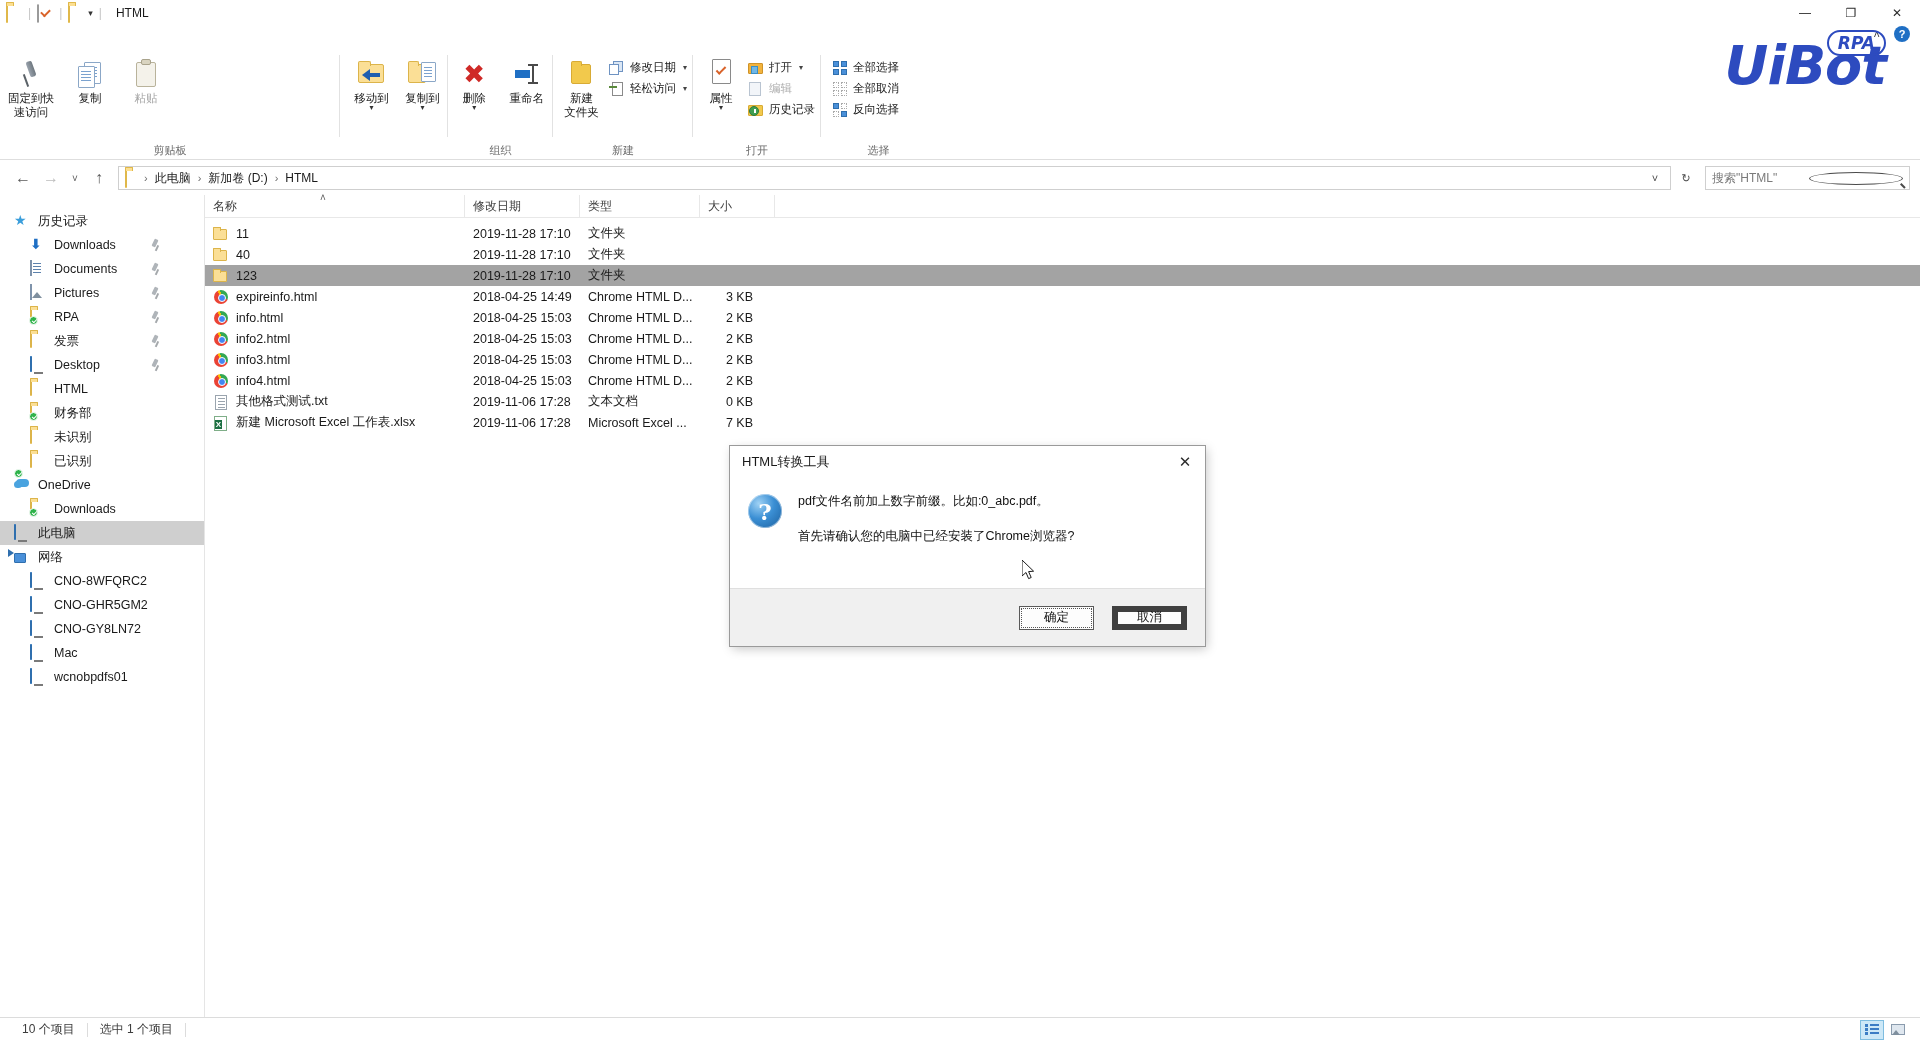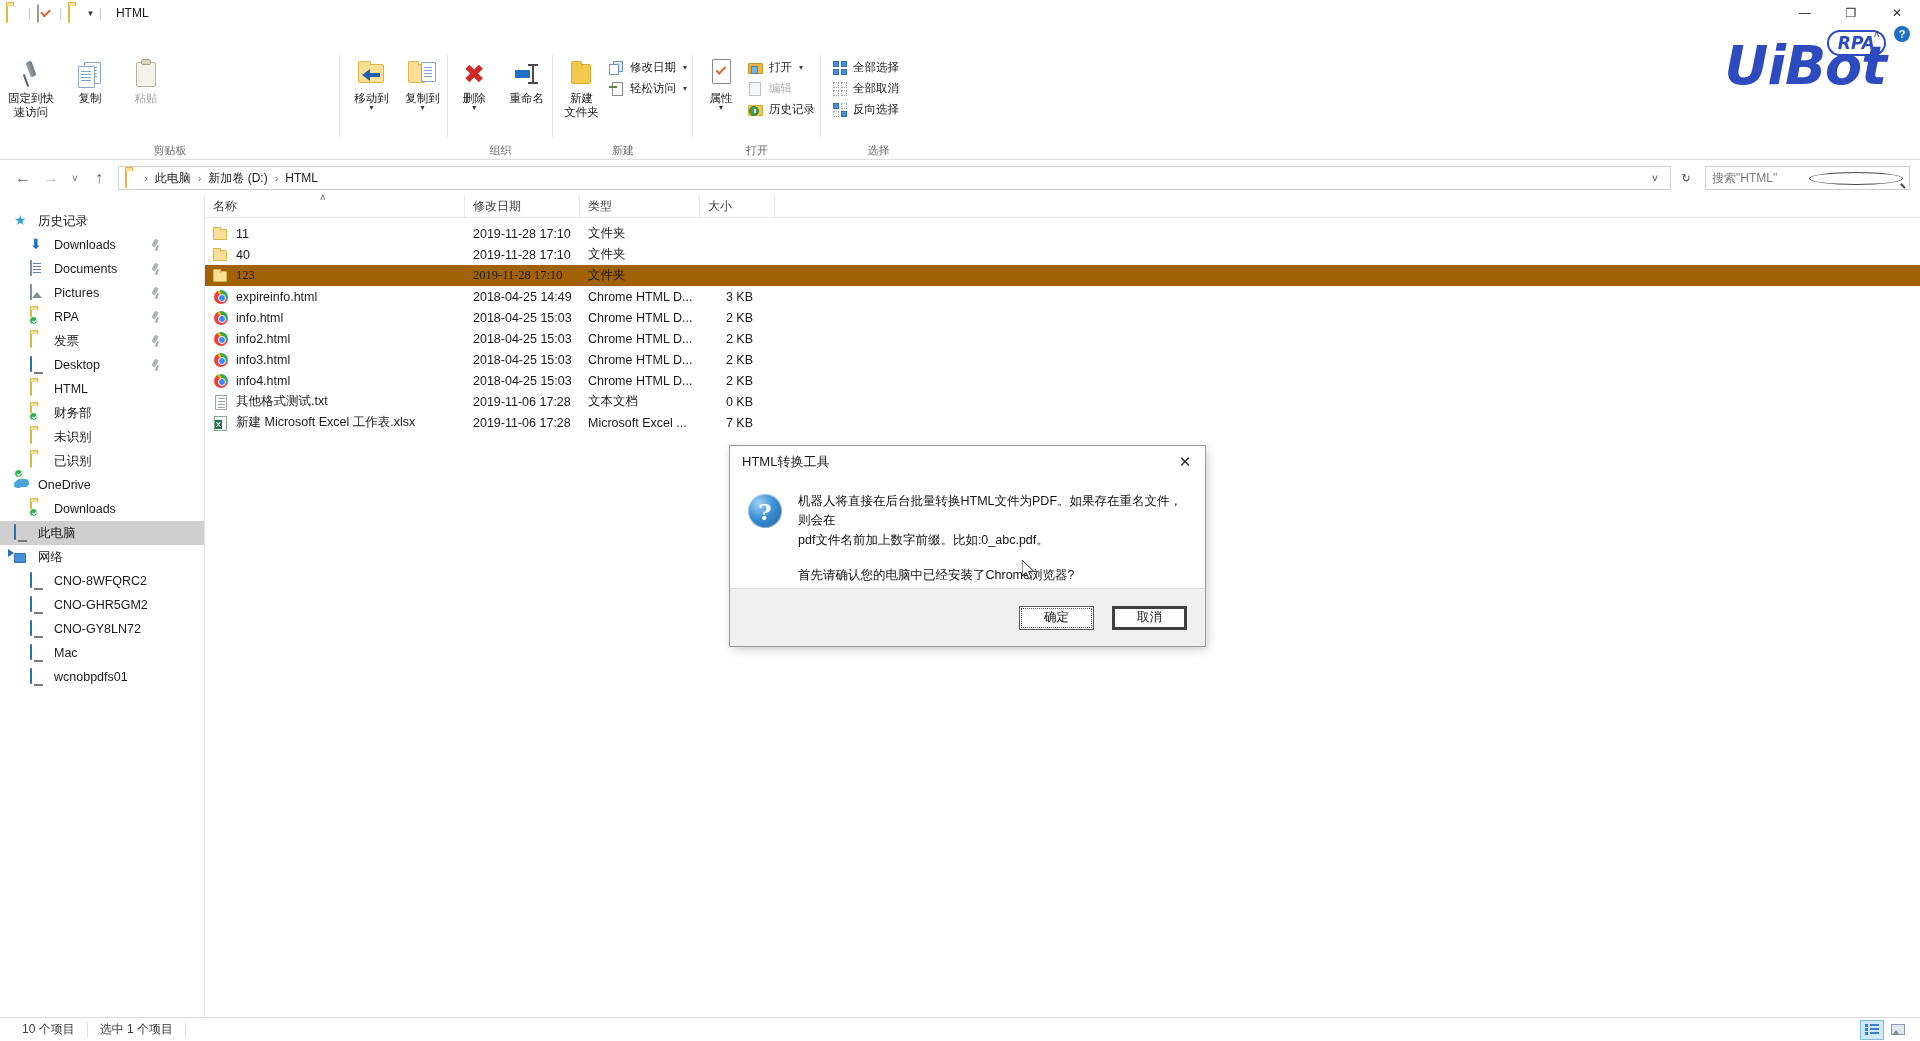--- a/index.html
+++ b/index.html
@@ -251,21 +251,21 @@
   .colhead .ch {
     font-size:12px; color:#3c3c3c; padding-left:8px; height:23px; display:flex; align-items:center;
     border-right:1px solid #e8e8e8; position:relative;
   }
   .sortmark {
     position:absolute; left:115px; top:-3px; color:#5a5a5a; font-size:10px;
   }
   .frow {
     height:21px; display:flex; align-items:center; font-size:12.5px; color:#1a1a1a;
   }
-  .frow.sel { background:#a16207;font-family:Liberation Serif, serif; }
+  .frow.sel { background:#a3a3a3; }
   .fc { padding-left:8px; display:flex; align-items:center; gap:7px; overflow:hidden; white-space:nowrap; }
   .fc.right { justify-content:flex-end; padding-right:22px; }
   .f-ico { width:16px; height:16px; position:relative; flex:none; }
   .f-folder { width:14px;height:11px;background:#fbdf96;border:1px solid #dcb44a;border-radius:1px;position:absolute;top:3px; }
   .f-folder:before{content:"";position:absolute;left:-1px;top:-3px;width:6px;height:3px;background:#fbdf96;border:1px solid #dcb44a;border-bottom:none;border-radius:1px 1px 0 0;}
   .f-chrome {
     width:14px;height:14px;border-radius:50%;position:absolute;top:1px;left:1px;
     background:conic-gradient(from 210deg,#ea4335 0 33%,#fbbc05 33% 40%,#34a853 40% 73%,#ea4335 73% 100%);
   }
   .f-chrome:after{content:"";position:absolute;left:4px;top:4px;width:6px;height:6px;border-radius:50%;background:#4285f4;border:1px solid #fff;}
@@ -315,21 +315,21 @@
     font-family:"DejaVu Serif", serif; box-shadow:inset 0 0 0 1px rgba(255,255,255,.45);
   }
   .dlg-msg { font-size:12.5px; color:#111; line-height:1.55; }
   .dlg-msg p { margin:0; }
   .dlg-msg p.second { margin-top:16px; }
   .dlg-footer {
     height:58px; background:#f0f0f0; border-top:1px solid #dfdfdf;
     display:flex; align-items:center; justify-content:flex-end; gap:18px; padding-right:18px;
   }
   .dlg-btn {
-    width:75px; height:24px; background:#fdfdfd; border:3px solid #404040;
+    width:75px; height:24px; background:#fdfdfd; border:6px solid #404040;
     font-size:12.5px; color:#111; display:flex; align-items:center; justify-content:center;
   }
   .dlg-btn.default { border:1px solid #5a5a5a; outline:1px dotted #555; outline-offset:-3px; }
 
   .cursor-arrow { position:absolute; left:1022px; top:560px; width:14px; height:20px; }
   .cursor-arrow svg { display:block; }
 </style>
 </head>
 <body>
 
@@ -841,21 +841,20 @@
   </div>
 
   <div class="dlg-shadow">
     <div class="dlg-title">
       <span>HTML转换工具</span>
       <span class="dlg-close">✕</span>
     </div>
     <div class="dlg-body">
       <div class="dlg-qicon">?</div>
       <div class="dlg-msg">
-        <p>机器人将直接在后台批量转换HTML文件为PDF。如果存在重名文件，则会在</p>
         <p>pdf文件名前加上数字前缀。比如:0_abc.pdf。</p>
         <p class="second">首先请确认您的电脑中已经安装了Chrome浏览器?</p>
       </div>
     </div>
     <div class="dlg-footer">
       <div class="dlg-btn default">确定</div>
       <div class="dlg-btn">取消</div>
     </div>
   </div>
 

